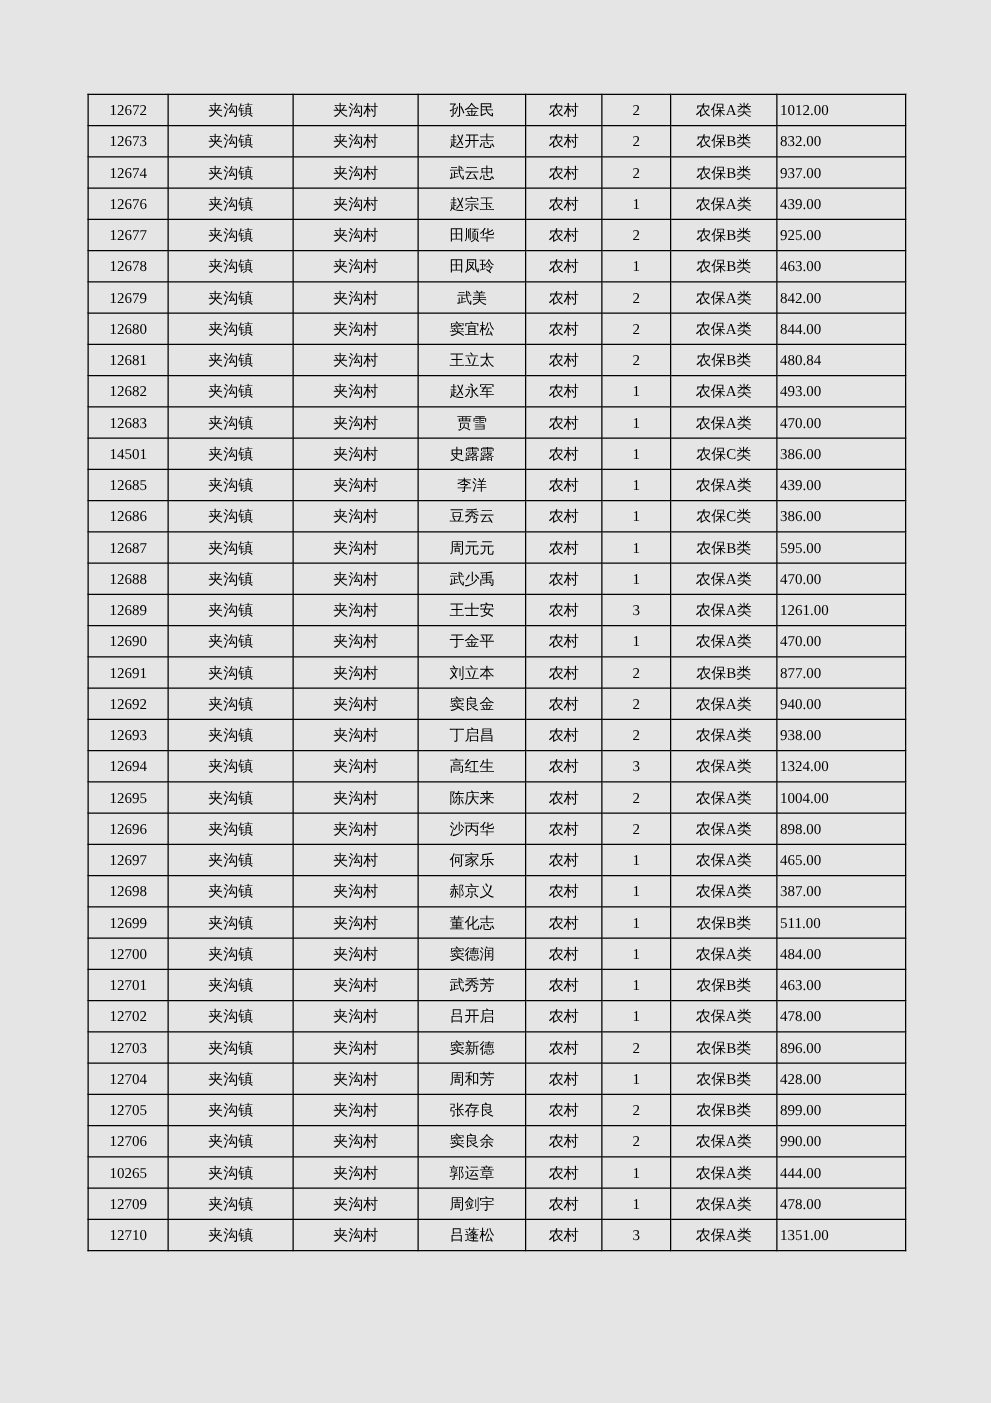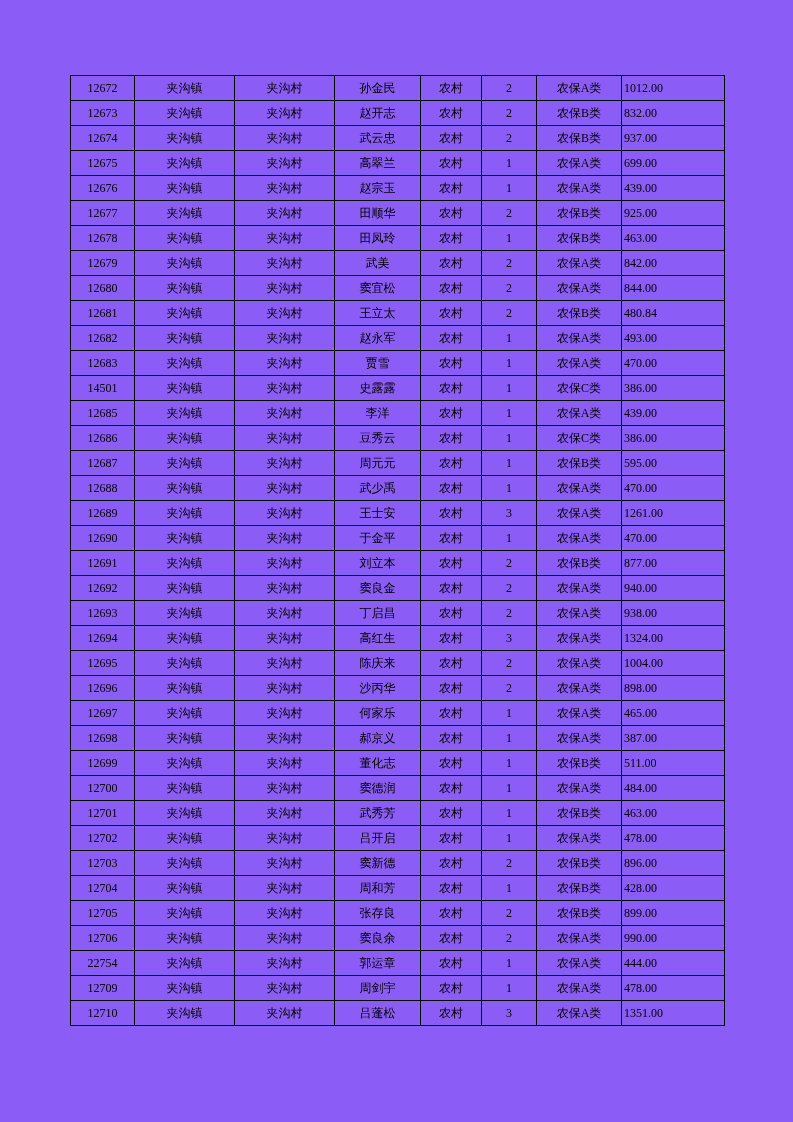--- a/index.html
+++ b/index.html
@@ -7,21 +7,21 @@
     padding: 0;
     background: #ffffff;
     width: 793px;
     height: 1122px;
     font-family: "Liberation Serif", "DejaVu Serif", serif;
   }
   .page {
     position: relative;
     width: 793px;
     height: 1122px;
-    background: #8b5cf6;
+    background: #e5e5e5;
     overflow: hidden;
   }
   table.roster {
     position: absolute;
     left: 70px;
     top: 75px;
     width: 654px;
     border-collapse: collapse;
     table-layout: fixed;
   }
@@ -90,30 +90,20 @@
           <td>12674</td>
           <td>夹沟镇</td>
           <td>夹沟村</td>
           <td>武云忠</td>
           <td>农村</td>
           <td>2</td>
           <td>农保B类</td>
           <td class="col-amount">937.00</td>
         </tr>
         <tr>
-          <td>12675</td>
-          <td>夹沟镇</td>
-          <td>夹沟村</td>
-          <td>高翠兰</td>
-          <td>农村</td>
-          <td>1</td>
-          <td>农保A类</td>
-          <td class="col-amount">699.00</td>
-        </tr>
-        <tr>
           <td>12676</td>
           <td>夹沟镇</td>
           <td>夹沟村</td>
           <td>赵宗玉</td>
           <td>农村</td>
           <td>1</td>
           <td>农保A类</td>
           <td class="col-amount">439.00</td>
         </tr>
         <tr>
@@ -410,21 +400,21 @@
           <td>12706</td>
           <td>夹沟镇</td>
           <td>夹沟村</td>
           <td>窦良余</td>
           <td>农村</td>
           <td>2</td>
           <td>农保A类</td>
           <td class="col-amount">990.00</td>
         </tr>
         <tr>
-          <td>22754</td>
+          <td>10265</td>
           <td>夹沟镇</td>
           <td>夹沟村</td>
           <td>郭运章</td>
           <td>农村</td>
           <td>1</td>
           <td>农保A类</td>
           <td class="col-amount">444.00</td>
         </tr>
         <tr>
           <td>12709</td>

